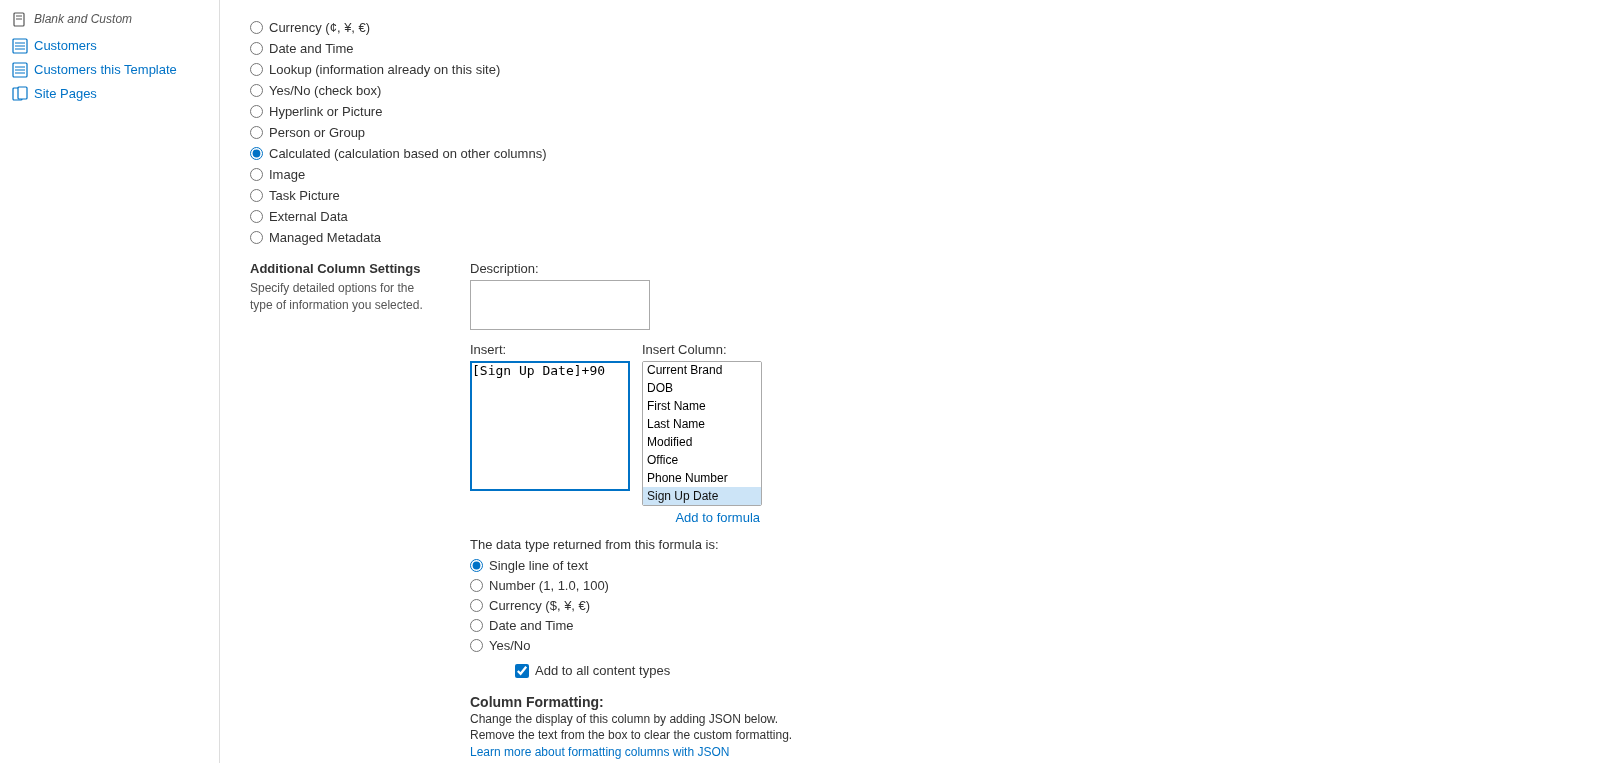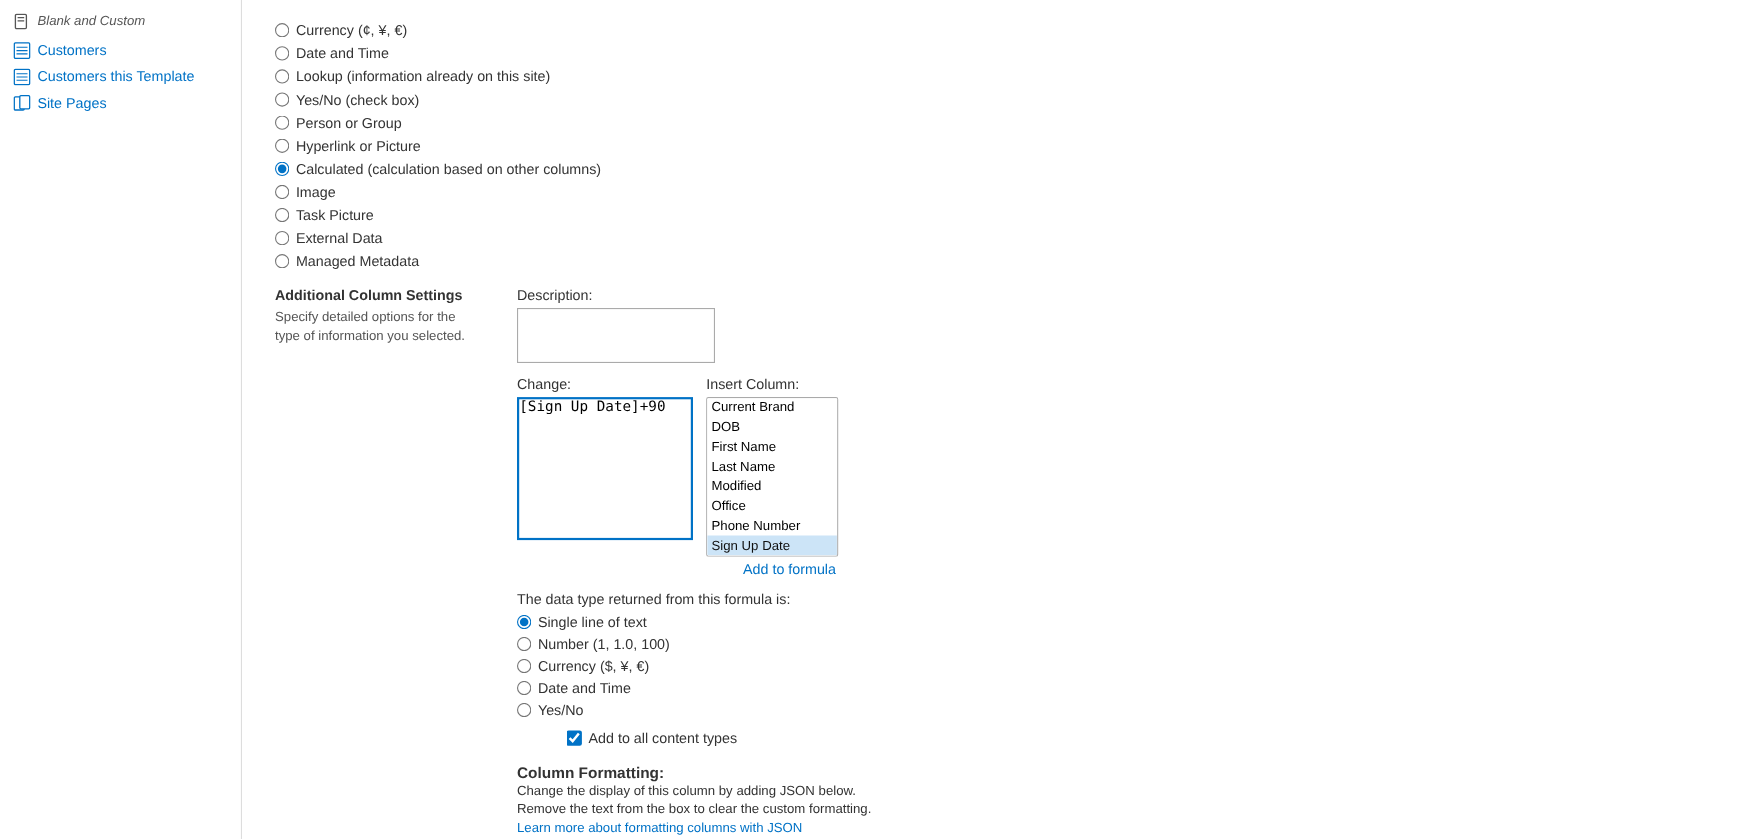--- a/index.html
+++ b/index.html
@@ -177,25 +177,25 @@
       <div class="radio-item">
         <input type="radio" name="coltype" style="">
         <label>Lookup (information already on this site)</label>
       </div>
       <div class="radio-item">
         <input type="radio" name="coltype" style="">
         <label>Yes/No (check box)</label>
       </div>
       <div class="radio-item">
         <input type="radio" name="coltype" style="">
+        <label>Hyperlink or Picture</label>
+      </div>
+      <div class="radio-item">
+        <input type="radio" name="coltype" style="">
         <label>Person or Group</label>
-      </div>
-      <div class="radio-item">
-        <input type="radio" name="coltype" style="">
-        <label>Hyperlink or Picture</label>
       </div>
       <div class="radio-item">
         <input type="radio" name="coltype" checked="" style="">
         <label>Calculated (calculation based on other columns)</label>
       </div>
       <div class="radio-item">
         <input type="radio" name="coltype" style="">
         <label>Image</label>
       </div>
       <div class="radio-item">
@@ -219,21 +219,21 @@
       </div>
       <div class="settings-content">
 
         
         <div class="desc-label">Description:</div>
         <textarea class="desc-textarea" style=""></textarea>
 
         
         <div class="formula-row">
           <div class="formula-col">
-            <div class="formula-label">Change:</div>
+            <div class="formula-label">Insert:</div>
             <textarea class="formula-textarea" style="">[Sign Up Date]+90</textarea>
           </div>
           <div class="insert-col">
             <div class="insert-label">Insert Column:</div>
             <select class="insert-listbox" size="8">
               <option>Created</option>
               <option>Current Brand</option>
               <option>DOB</option>
               <option>First Name</option>
               <option>Last Name</option>

